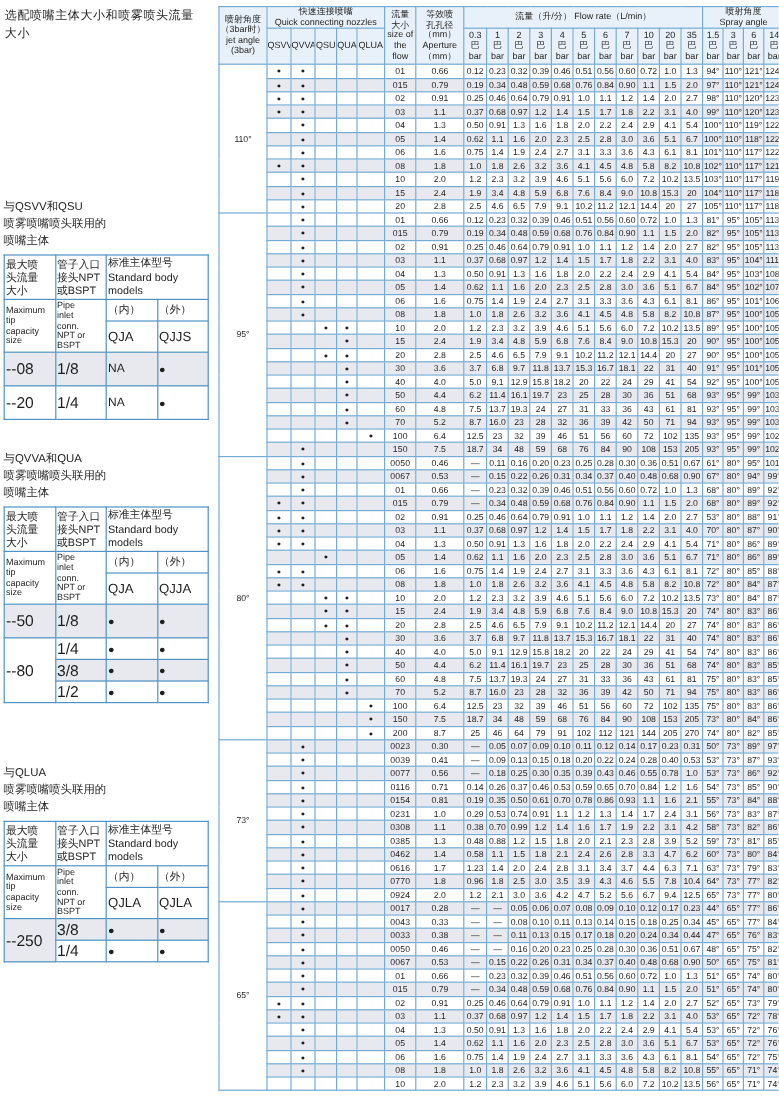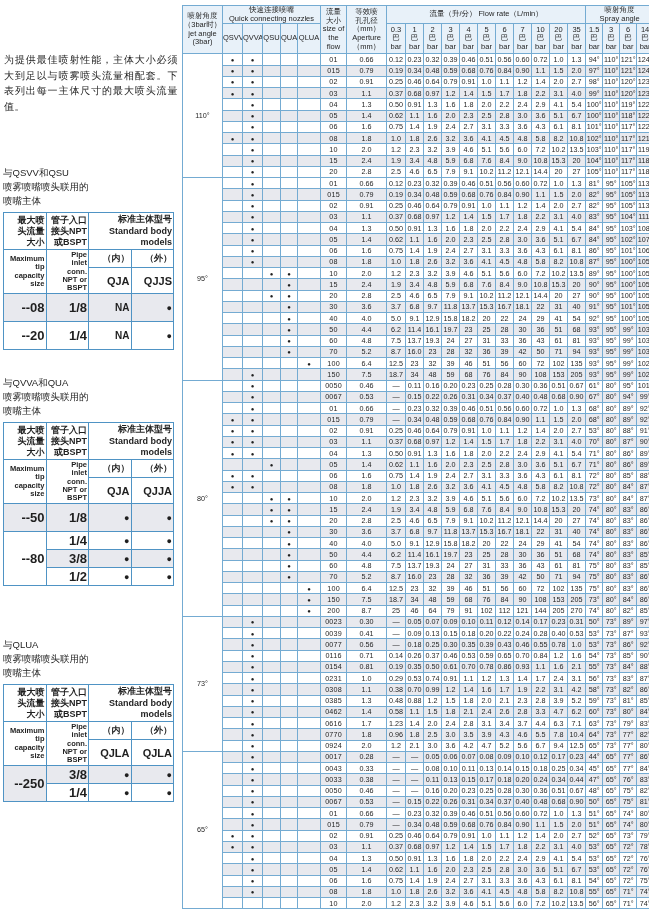--- a/index.html
+++ b/index.html
@@ -13,21 +13,21 @@
   html,body{width:649px;background:#fff;font-family:"Liberation Sans","DejaVu Sans",sans-serif;color:var(--txt)}
   .page{position:relative;width:649px;height:917px;overflow:hidden;background:#fff}
 
   
   .left-col{position:absolute;left:0;top:0;width:181px;height:917px}
   .intro-title{position:absolute;top:6px;left:4px;width:172px;font-size:10px;line-height:1.5;letter-spacing:.5px;white-space:pre-line}
   .intro-text{position:absolute;top:52px;left:4px;width:174px;font-size:10px;line-height:1.55;letter-spacing:.5px;text-align:justify}
   .lt-block{position:absolute;left:3px;width:171px}
   .lt-title{font-size:9.5px;line-height:1.45;text-align:left;white-space:pre-line;margin-bottom:5px}
   table.left-table{width:100%;border-collapse:collapse;table-layout:fixed;border:1.5px solid var(--bd-dark)}
-  table.left-table td,table.left-table th{border:1px solid var(--bd-dark);text-align:right;vertical-align:middle;font-weight:bold;padding:1px}
+  table.left-table td,table.left-table th{border:1px solid var(--bd-dark);text-align:left;vertical-align:middle;font-weight:normal;padding:1px}
   .lt-ch{font-size:9px;line-height:1.2;white-space:pre-line;height:32px}
   .lt-en{font-size:7.5px;line-height:1.1;white-space:pre-line}
   .lt-model{font-size:9px;line-height:1.25;white-space:pre-line}
   .lt-io{font-size:9px;height:15px}
   .lt-code{font-size:11px;height:24px}
   .lt-size{font-size:13px;height:28px}
   .lt-pipe{font-size:13px}
   .lt-na{font-size:10px}
   .lt-dot{font-size:9px}
   tr.lt-gray td{background:var(--stripe)}
@@ -45,21 +45,22 @@
   tr.group-start td{border-top:1.5px solid var(--bd-dark)}
   td.dot-cell span{font-size:6px;line-height:1}
   td.size-cell{letter-spacing:.2px}
 </style>
 </head>
 <body>
 
 <div class="page">
 
   <div class="left-col">
-    <p class="intro-text">为提供最佳喷射性能，主体大小必须大到足以与喷雾喷头流量相配套。下表列出每一主体尺寸的最大喷头流量值。</p>
+    <p class="intro-title">选配喷嘴主体大小和喷雾喷头流量
+大小</p>
 
     <div class="lt-block" style="top:166px">
       <div class="lt-title">与QSVV和QSU
 喷雾喷嘴喷头联用的
 喷嘴主体</div>
       <table class="left-table">
           <thead>
             <tr>
               <th class="lt-ch">最大喷
 头流量

